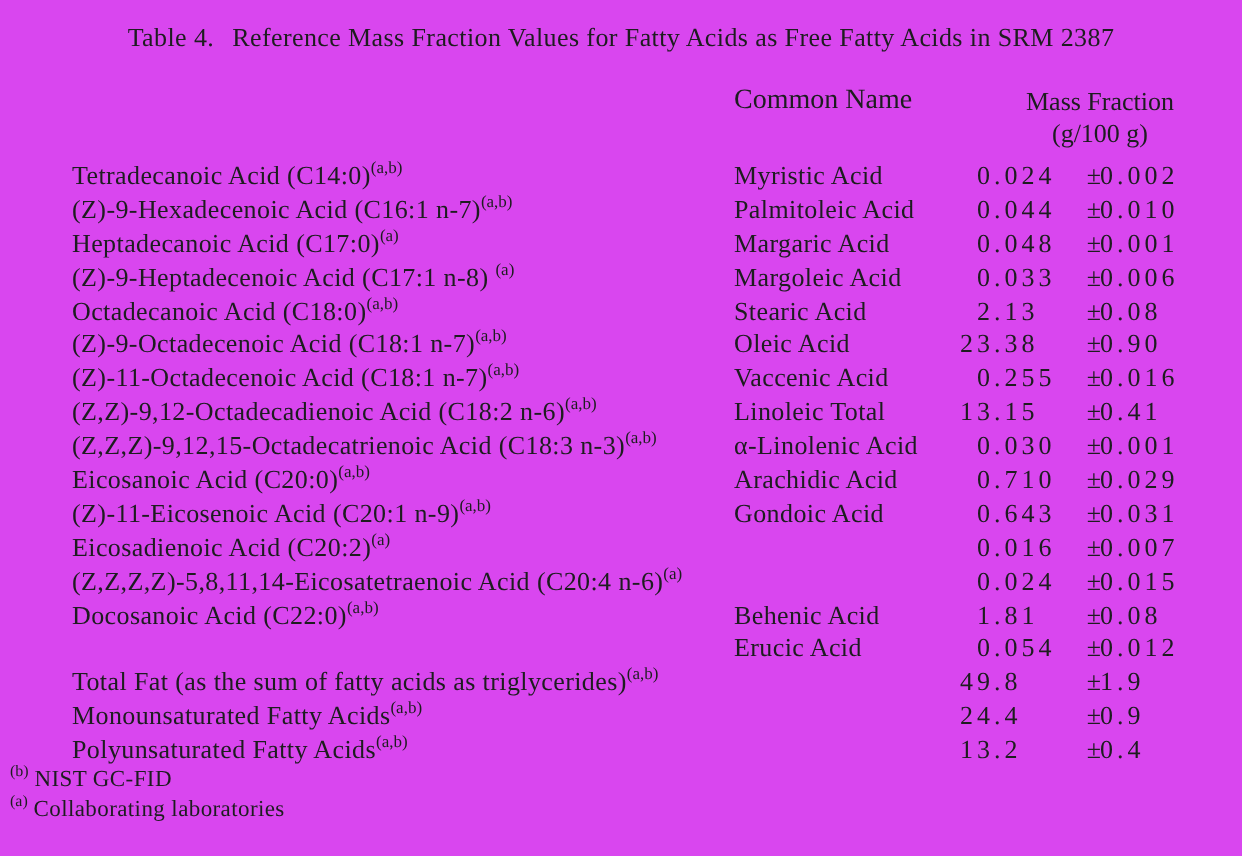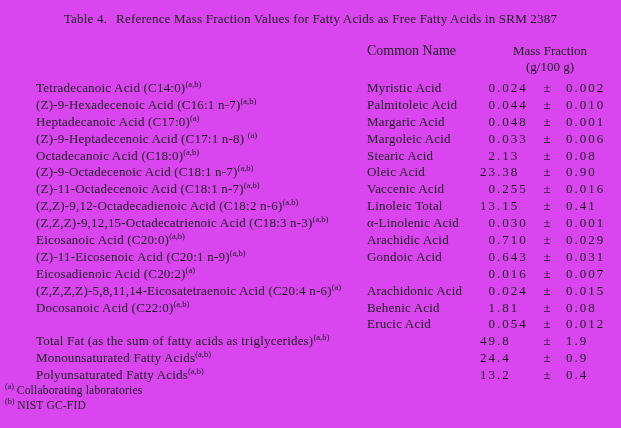--- a/index.html
+++ b/index.html
@@ -18,21 +18,21 @@
     position:absolute; left:475px; top:43px; width:150px;
     text-align:center; font-size:13px; line-height:16px;
   }
   .tbody { position:absolute; top:80px; left:0; width:100%; }
   .trow { position:relative; height:16.9px; font-size:13px; white-space:nowrap; }
   .c-name   { position:absolute; left:36px;  letter-spacing:0.2px; }
   .c-common { position:absolute; left:367px; letter-spacing:0.2px; }
   .c-val    { position:absolute; left:450px; width:110px; display:flex; letter-spacing:2px; }
   .vint     { width:47px; text-align:right; }
   .c-pm     { position:absolute; left:540px; width:14px; text-align:center; }
-  .c-unc    { position:absolute; left:566px; letter-spacing:2px; }
+  .c-unc    { position:absolute; left:550px; letter-spacing:2px; }
   sup.sup   { font-size:8.5px; vertical-align:super; line-height:0; letter-spacing:0; }
   .footnotes { position:absolute; left:5px; top:383px; font-size:11.5px; line-height:14.5px; }
   .fn-marker { font-size:8px; vertical-align:super; line-height:0; }
   .fn-text { letter-spacing:0.2px; }
 </style>
 </head>
 <body>
 
 <div class="page">
   <div class="title">
@@ -161,21 +161,20 @@
         <span class="c-common"></span>
         <span class="c-val">
           <span class="vint">0</span>
           <span class="vfrac">.016</span>
         </span>
         <span class="c-pm">±</span>
         <span class="c-unc">0.007</span>
       </div>
       <div class="trow">
         <span class="c-name"><span>(Z,Z,Z,Z)-5,8,11,14-Eicosatetraenoic Acid (C20:4 n-6)</span><sup class="sup">(a)</sup></span>
-        <span class="c-common">Arachidonic Acid</span>
         <span class="c-val">
           <span class="vint">0</span>
           <span class="vfrac">.024</span>
         </span>
         <span class="c-pm">±</span>
         <span class="c-unc">0.015</span>
       </div>
       <div class="trow">
         <span class="c-name"><span>Docosanoic Acid (C22:0)</span><sup class="sup">(a,b)</sup></span>
         <span class="c-common">Behenic Acid</span>
@@ -221,16 +220,16 @@
         <span class="c-val">
           <span class="vint">13</span>
           <span class="vfrac">.2</span>
         </span>
         <span class="c-pm">±</span>
         <span class="c-unc">0.4</span>
       </div>
     </div>
 
   <div class="footnotes" id="footnotes">
+      <div class="fn-line"><sup class="fn-marker">(b)</sup> <span class="fn-text">NIST GC-FID</span></div>
       <div class="fn-line"><sup class="fn-marker">(a)</sup> <span class="fn-text">Collaborating laboratories</span></div>
-      <div class="fn-line"><sup class="fn-marker">(b)</sup> <span class="fn-text">NIST GC-FID</span></div>
     </div>
 </div>
 
 </body></html>

